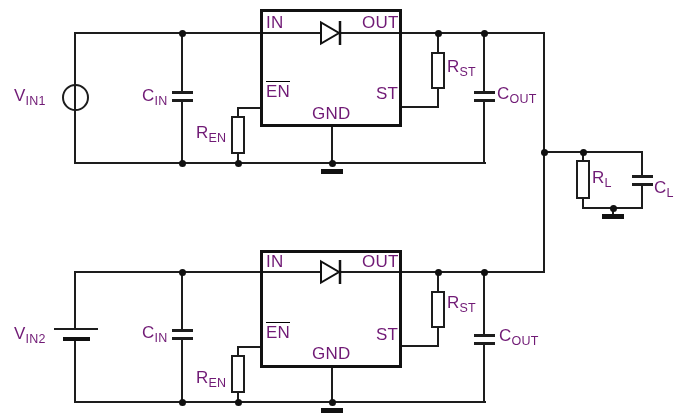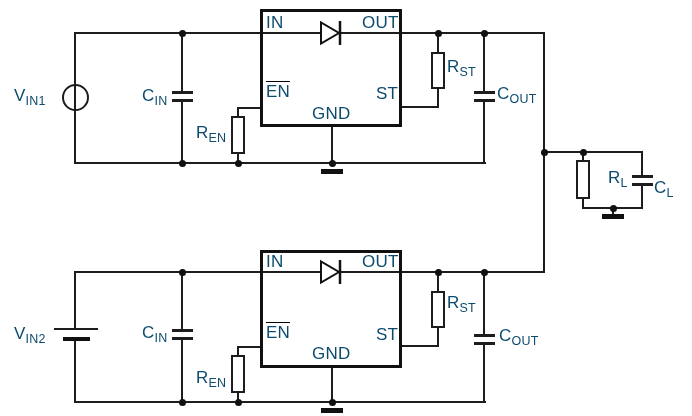--- a/index.html
+++ b/index.html
@@ -8,21 +8,21 @@
   .w{position:absolute;background:#1d1d1d;}
   .dot{position:absolute;width:7px;height:7px;border-radius:50%;background:#111;}
   .ic{position:absolute;width:142px;height:118px;border:3px solid #111;background:transparent;box-sizing:border-box;}
   .res{position:absolute;width:14px;border:2px solid #1d1d1d;background:#fff;box-sizing:border-box;}
   .plate{position:absolute;width:21px;height:3px;background:#1d1d1d;}
   .gbar{position:absolute;width:22px;height:5px;background:#111;}
   .src{position:absolute;left:62px;top:84px;width:27px;height:27px;border:2px solid #1d1d1d;
        border-radius:50%;box-sizing:border-box;background:transparent;}
   .bat-long{position:absolute;left:54px;top:328px;width:44px;height:2px;background:#1d1d1d;}
   .bat-short{position:absolute;left:63px;top:337px;width:27px;height:4px;background:#111;}
-  .lbl{position:absolute;font-size:17px;line-height:1.1;color:#0c4a6e;white-space:nowrap;letter-spacing:.2px;}
+  .lbl{position:absolute;font-size:17px;line-height:1.1;color:#701a75;white-space:nowrap;letter-spacing:.2px;}
   .lbl sub{font-size:12.5px;vertical-align:-3.5px;line-height:1;letter-spacing:.2px;}
   .ovl{display:inline-block;border-top:1.7px solid #000;padding-top:1px;}
   svg.diode{position:absolute;}
 </style>
 </head>
 <body>
 
 <div class="canvas">
 
   <div class="w" style="left:74px;top:32px;width:471px;height:2px"></div>
@@ -135,16 +135,16 @@
   <div class="lbl" style="left:196px;top:124px"><span>R</span><sub>EN</sub></div>
   <div class="lbl" style="left:447px;top:58px"><span>R</span><sub>ST</sub></div>
   <div class="lbl" style="left:497px;top:85px"><span>C</span><sub>OUT</sub></div>
 
   <div class="lbl" style="left:14px;top:325px"><span>V</span><sub>IN2</sub></div>
   <div class="lbl" style="left:142px;top:324px"><span>C</span><sub>IN</sub></div>
   <div class="lbl" style="left:196px;top:369px"><span>R</span><sub>EN</sub></div>
   <div class="lbl" style="left:447px;top:294px"><span>R</span><sub>ST</sub></div>
   <div class="lbl" style="left:499px;top:327px"><span>C</span><sub>OUT</sub></div>
 
-  <div class="lbl" style="left:608px;top:169px"><span>R</span><sub>L</sub></div>
+  <div class="lbl" style="left:592px;top:169px"><span>R</span><sub>L</sub></div>
   <div class="lbl" style="left:654px;top:179px"><span>C</span><sub>L</sub></div>
 
 </div>
 
 </body></html>

